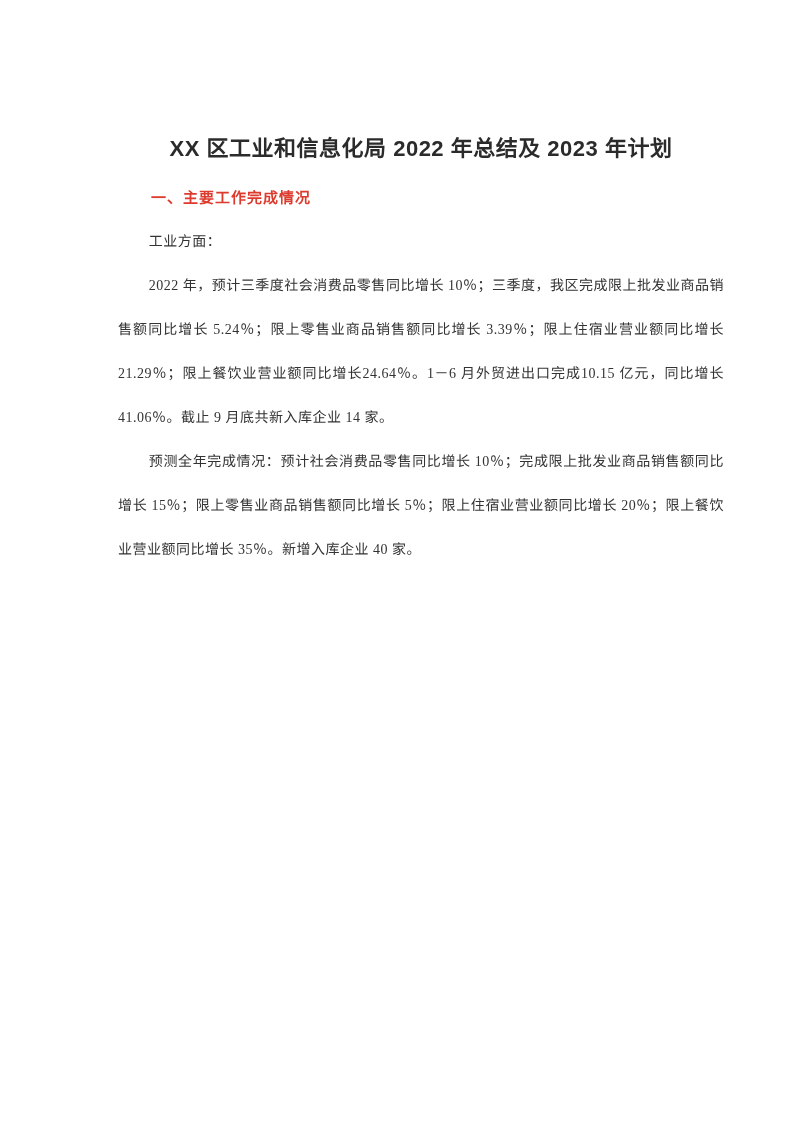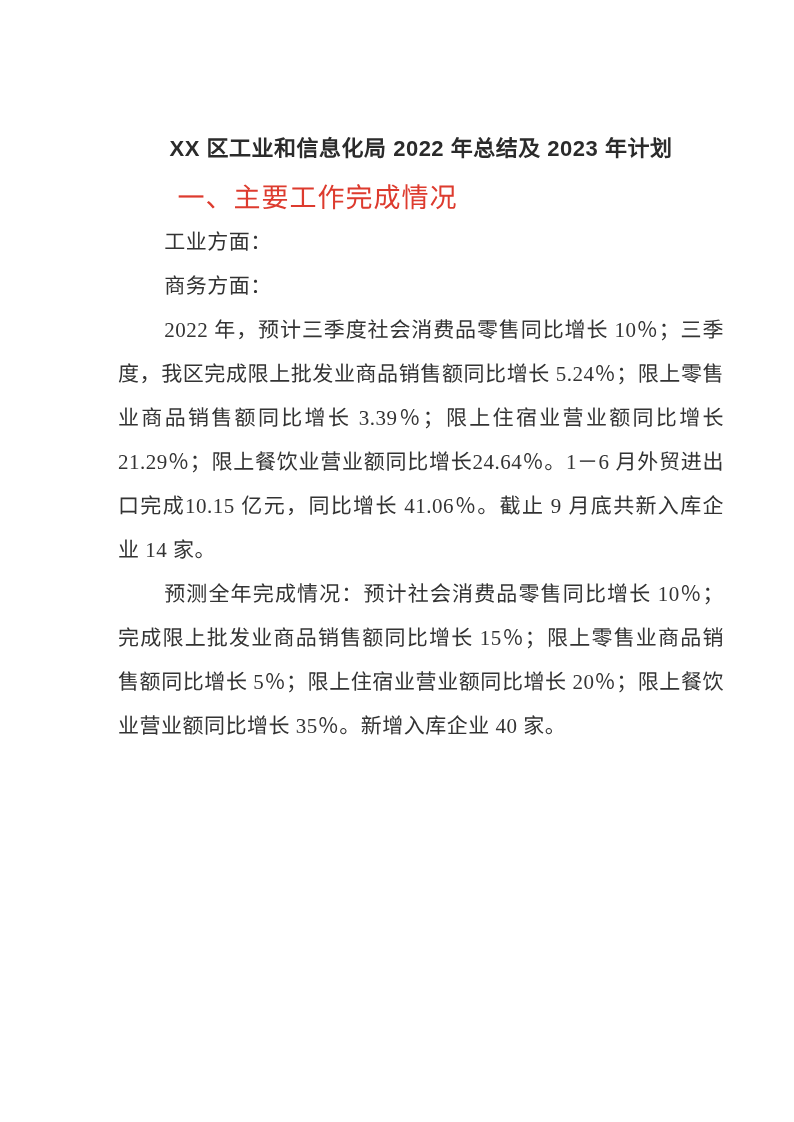--- a/index.html
+++ b/index.html
@@ -25,42 +25,41 @@
     font-family: "Liberation Sans", "DejaVu Sans", sans-serif;
     font-weight: 700;
     font-size: 22px;
     line-height: 38px;
     text-align: center;
     color: #2b2b2b;
     letter-spacing: 0.5px;
   }
   .section-heading {
     margin: 0;
-    font-size: 27px;
-    font-weight: 400;
+    font-size: 15px;
+    font-weight: 700;
     line-height: 44px;
     text-indent: 2.2em;
     letter-spacing: 1px;
   }
   .doc-body p {
     margin: 0;
-    font-size: 21px;
+    font-size: 14px;
     line-height: 44px;
     text-indent: 2.2em;
     text-align: justify;
     letter-spacing: 0.5px;
   }
 </style>
 </head>
 <body>
 
 <div class="page" style="background: rgb(255, 255, 255); color: rgb(51, 51, 51);">
   <h1 class="doc-title" style="color: rgb(43, 43, 43);">XX 区工业和信息化局 2022 年总结及 2023 年计划</h1>
 
   <h2 class="section-heading" style="color: rgb(221, 59, 46);">一、主要工作完成情况</h2>
 
   <div class="doc-body" id="doc-body">
       <p>工业方面：</p>
-      <p>商务方面：</p>
       <p>2022 年，预计三季度社会消费品零售同比增长 10％；三季度，我区完成限上批发业商品销售额同比增长 5.24％；限上零售业商品销售额同比增长 3.39％；限上住宿业营业额同比增长 21.29％；限上餐饮业营业额同比增长24.64％。1－6 月外贸进出口完成10.15 亿元，同比增长 41.06％。截止 9 月底共新入库企业 14 家。</p>
       <p>预测全年完成情况：预计社会消费品零售同比增长 10％；完成限上批发业商品销售额同比增长 15％；限上零售业商品销售额同比增长 5％；限上住宿业营业额同比增长 20％；限上餐饮业营业额同比增长 35％。新增入库企业 40 家。</p>
     </div>
 </div>
 
 </body></html>

